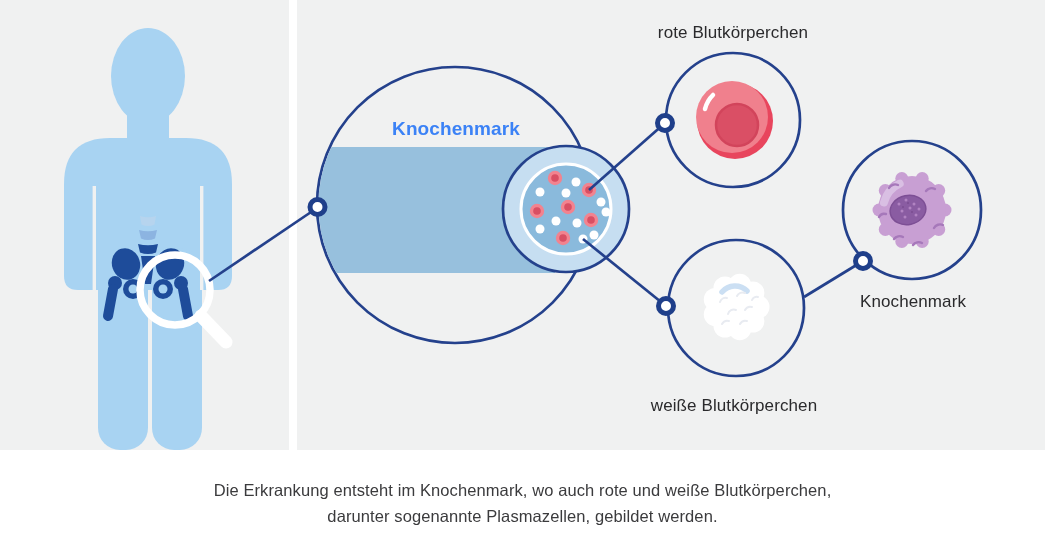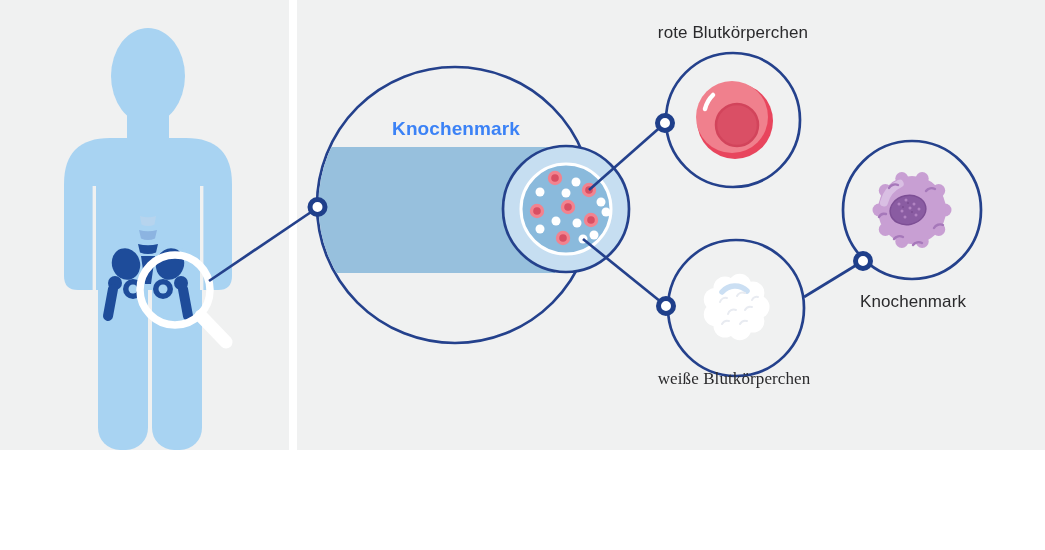--- a/index.html
+++ b/index.html
@@ -213,17 +213,21 @@
     <g fill="#FFFFFF" stroke="#1F3F8A" stroke-width="5">
       <circle cx="317.5" cy="207" r="7.5"></circle>
       <circle cx="665" cy="123" r="7.5"></circle>
       <circle cx="666" cy="306" r="7.5"></circle>
       <circle cx="863" cy="261" r="7.5"></circle>
     </g>
   </svg>
 
   <div class="lbl lbl-bold" style="left:456px;top:129px;">Knochenmark</div>
   <div class="lbl" style="left:733px;top:33px;">rote Blutkörperchen</div>
-  <div class="lbl" style="left:734px;top:379px;font-family:Liberation Serif, serif;">weiße Blutkörperchen</div>
+  <div class="lbl" style="left:734px;top:406px;">weiße Blutkörperchen</div>
   <div class="lbl" style="left:913px;top:302px;">Knochenmark</div>
 
+  <div class="caption">
+    <div>Die Erkrankung entsteht im Knochenmark, wo auch rote und weiße Blutkörperchen,</div>
+    <div>darunter sogenannte Plasmazellen, gebildet werden.</div>
+  </div>
 
 </div>
 
 </body></html>

